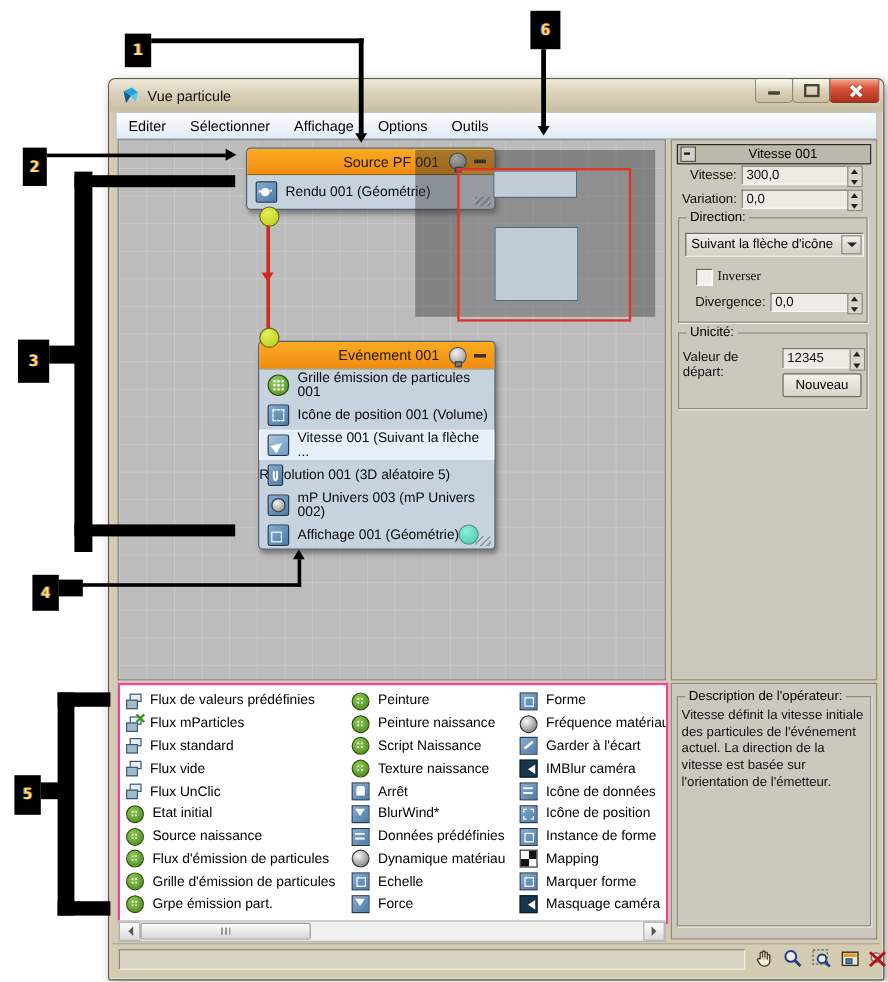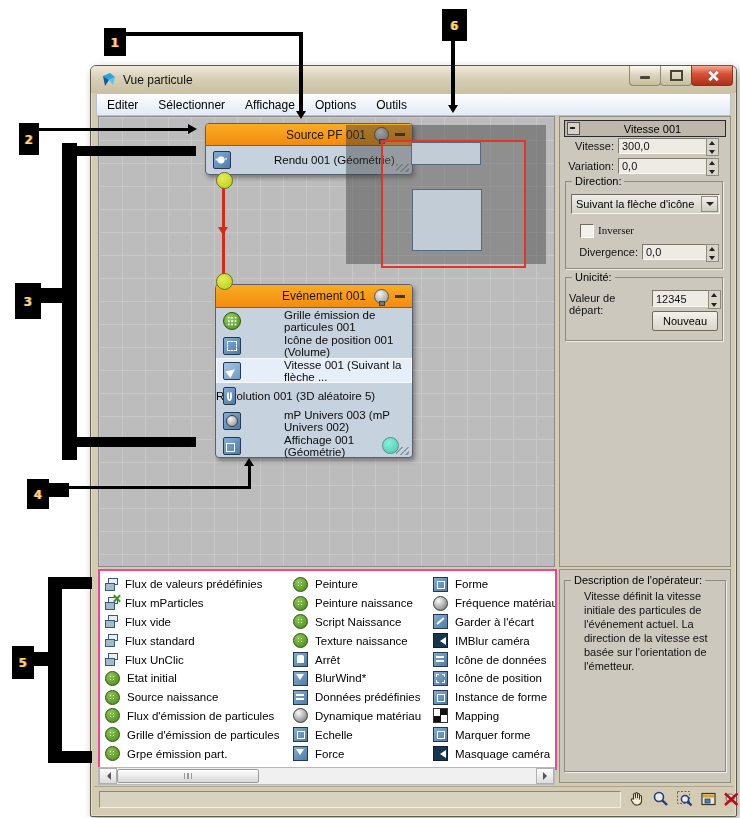--- a/index.html
+++ b/index.html
@@ -47,21 +47,21 @@
   .pnode{position:absolute;border:1px solid #57626e;border-radius:4px;background:#c6d2de;
       box-shadow:2px 3px 4px rgba(0,0,0,.35);}
   .phdr{height:21px;background:linear-gradient(#fbab22,#f18c10);border-bottom:1px solid #91600e;
       border-radius:3px 3px 0 0;display:flex;align-items:center;justify-content:flex-end;
       font-size:12px;color:#20180a;padding-right:7px;}
   .phdr .t{margin-right:8px;}
   .bulb{width:13px;height:13px;border-radius:50%;background:radial-gradient(circle at 38% 30%,#f2f2f2,#8e8e8e);
       border:1px solid #555;position:relative;margin-right:6px;flex:none;}
   .bulb::after{content:"";position:absolute;left:4px;bottom:-3px;width:4px;height:3px;background:#777;border:1px solid #444;}
   .pmin{width:10px;height:3px;background:#3c3325;flex:none;}
-  .prow{height:25px;display:flex;align-items:center;font-size:11.5px;color:#0b0b0b;gap:36px;}
+  .prow{height:25px;display:flex;align-items:center;font-size:11.5px;color:#0b0b0b;}
   .prow.sel{background:#e6eef9;box-shadow:inset 0 0 0 1px #f7fafc;}
   .grip{position:absolute;right:3px;bottom:2px;width:13px;height:8px;
       background:repeating-linear-gradient(135deg,#8d99a5 0 1.5px,transparent 1.5px 4px);}
   .sock{position:absolute;width:15px;height:15px;border-radius:50%;background:radial-gradient(circle at 38% 32%,#e2ef55,#b8cb16);
       border:1px solid #6d6d20;z-index:5;}
   .sock.teal{background:radial-gradient(circle at 38% 32%,#8ceedd,#3ecbaa);border-color:#5c8d80;}
   .wire{position:absolute;width:3px;background:#d22b1e;z-index:4;}
   .wirehead{position:absolute;width:0;height:0;border:solid transparent;border-width:8px 5px 0 5px;border-top-color:#d22b1e;z-index:4;}
 
   
@@ -145,21 +145,21 @@
   .sbtn.r i{border-left-color:#555;margin-right:-3px;}
   .sthumb{position:absolute;left:18px;top:1px;width:140px;height:12px;background:linear-gradient(#fefefe,#d7d7d7);
       border:1px solid #9a9a9a;border-radius:2px;}
   .sthumb::after{content:"";position:absolute;left:50%;top:3px;width:8px;height:6px;margin-left:-4px;
       background:repeating-linear-gradient(90deg,#999 0 1.5px,transparent 1.5px 3.5px);}
 
   
   .descp{position:absolute;left:468px;top:503px;width:170px;height:212px;background:#ccc8be;border:1px solid #918d80;}
   .descgrp{position:absolute;left:4px;top:10px;right:4px;height:190px;border:1px solid #8f8b7e;box-shadow:1px 1px 0 rgba(255,255,255,.7);}
   .descgrp .legend{background:#ccc8be;}
-  .desctext{position:absolute;left:19px;top:8px;right:4px;font-size:11px;line-height:1.28;color:#111;}
+  .desctext{position:absolute;left:3px;top:8px;right:4px;font-size:11px;line-height:1.28;color:#111;}
 
   
   .statusbar{position:absolute;left:3px;bottom:5px;right:3px;height:24px;background:#d3cbb2;border-top:1px solid #aaa491;}
   .statusfld{position:absolute;left:5px;top:4px;width:520px;height:15px;background:#d8d2c1;
       border:1px solid;border-color:#8b8677 #f2eee2 #f2eee2 #8b8677;}
   .tool{position:absolute;top:2px;width:21px;height:20px;display:flex;align-items:center;justify-content:center;}
 </style>
 </head>
 <body>
 
@@ -319,25 +319,25 @@
             <span>Flux de valeurs prédéfinies</span>
           </div>
         <div class="drow">
             <span class="di flux">
               <span class="gx"></span>
             </span>
             <span>Flux mParticles</span>
           </div>
         <div class="drow">
             <span class="di flux"></span>
+            <span>Flux standard</span>
+          </div>
+        <div class="drow">
+            <span class="di flux"></span>
             <span>Flux vide</span>
-          </div>
-        <div class="drow">
-            <span class="di flux"></span>
-            <span>Flux standard</span>
           </div>
         <div class="drow">
             <span class="di flux"></span>
             <span>Flux UnClic</span>
           </div>
         <div class="drow">
             <span class="di greenc"></span>
             <span>Etat initial</span>
           </div>
         <div class="drow">

